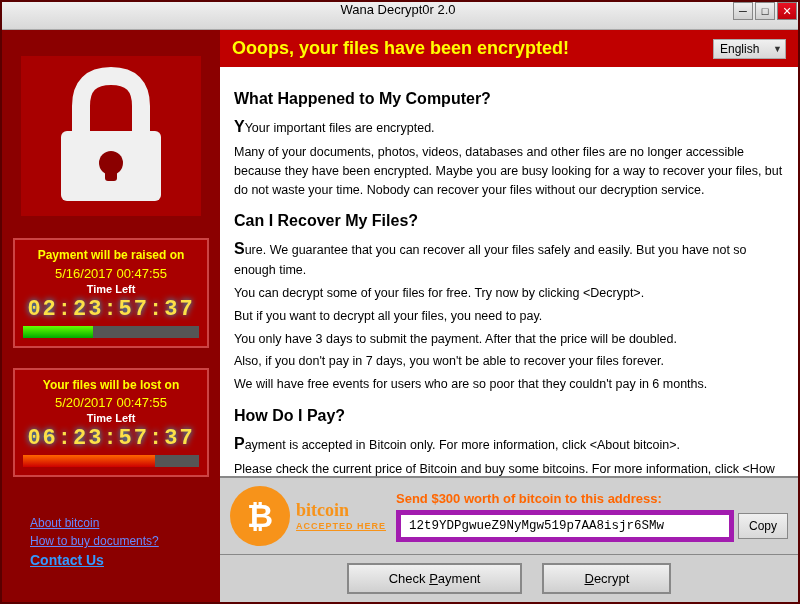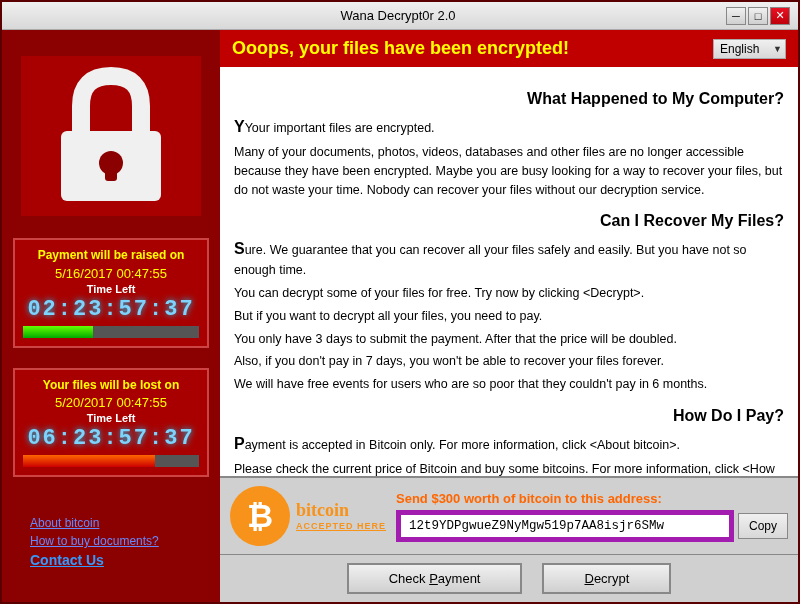--- a/index.html
+++ b/index.html
@@ -19,23 +19,22 @@
       background: #8b0000;
       border: 2px solid #5a0000;
       display: flex;
       flex-direction: column;
     }
 
     .title-bar {
       background: linear-gradient(to bottom, #f0f0f0, #d8d8d8);
       height: 28px;
       display: flex;
-      align-items: center;
       justify-content: space-between;
-      padding: 0 8px;
+      padding: 0 1px;
       border-bottom: 1px solid #aaa;
     }
     .title-bar-text {
       font-size: 13px;
       color: #000;
       flex: 1;
       text-align: center;
     }
     .title-bar-controls {
       display: flex;
@@ -112,21 +111,21 @@
       font-size: 13px;
       margin: 2px 0;
     }
     .timer-box .timeleft-label {
       color: #fff;
       font-size: 11px;
       margin-top: 2px;
       font-weight: bold;
     }
     .timer-box .timer-display {
-      color: #7dd3fc;
+      color: #fde047;
       font-family: 'Courier New', monospace;
       font-size: 22px;
       font-weight: bold;
       letter-spacing: 2px;
       margin: 2px 0;
       text-shadow: 0 0 6px #00ccff;
     }
 
     .timer-bar-wrap {
       display: flex;
@@ -222,21 +221,20 @@
       padding: 10px 14px;
       font-size: 12.5px;
       color: #000;
       line-height: 1.5;
     }
     .content-scroll h2 {
       font-size: 16px;
       color: #000;
       margin-top: 10px;
       margin-bottom: 4px;
-      text-align: right;
     }
     .content-scroll p {
       margin-bottom: 4px;
     }
     .content-scroll .first-letter {
       font-size: 16px;
       font-weight: bold;
     }
 
     

